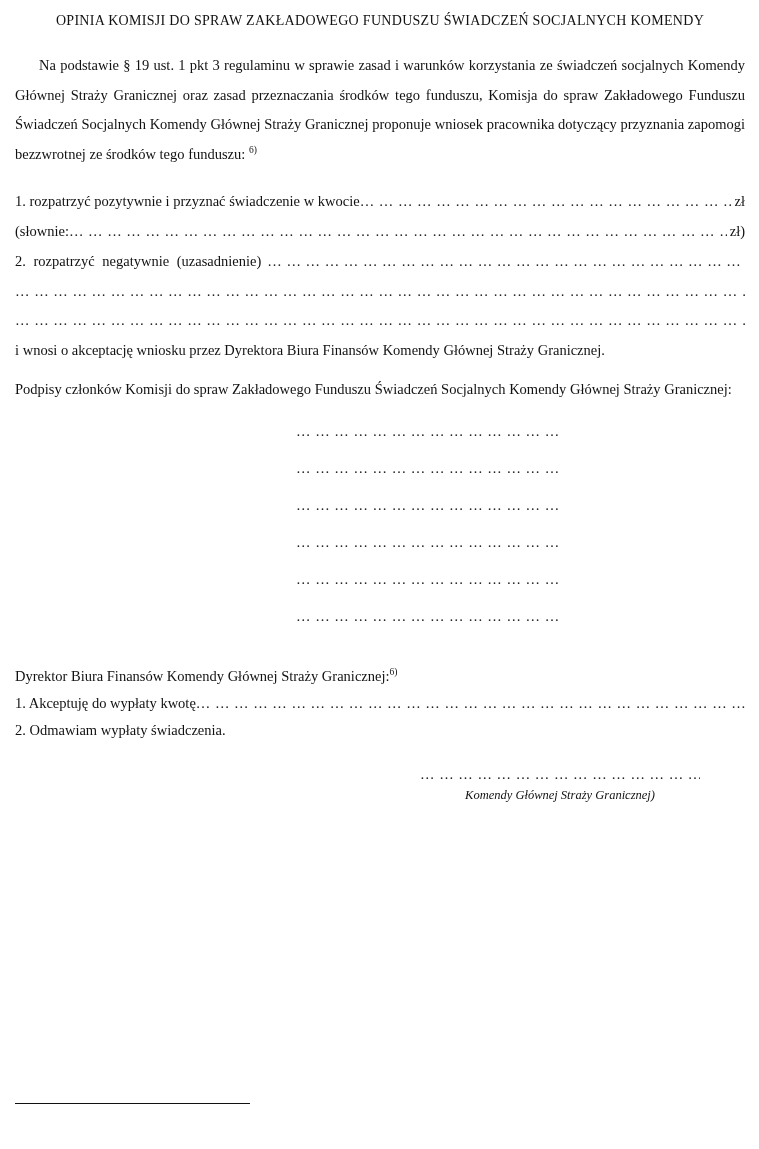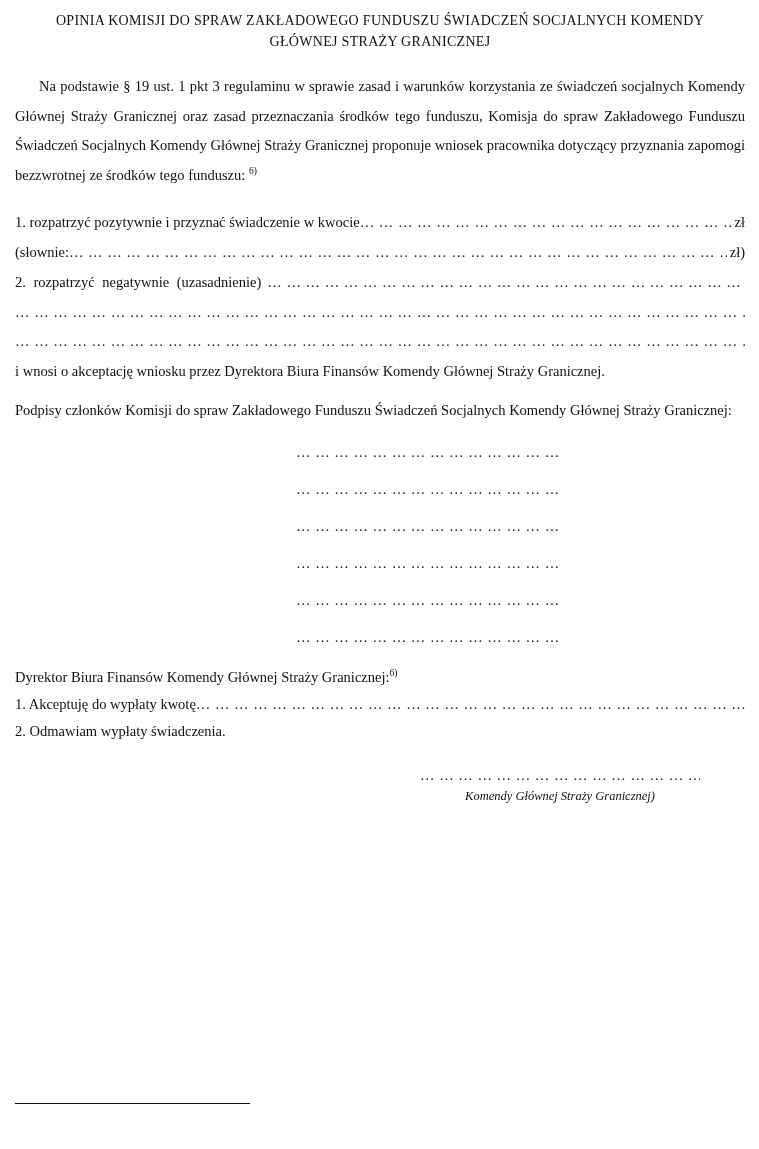--- a/index.html
+++ b/index.html
@@ -67,21 +67,21 @@
     flex-direction: column;
     gap: 15px;
   }
   .member-signs .sig-line {
     line-height: 22px;
     overflow: hidden;
     white-space: nowrap;
     letter-spacing: 0.5px;
     color: #222222;
   }
-  .director { margin-top: 16px; line-height: 27px; }
+  .director { margin-top: 36px; line-height: 27px; }
   .director .fill-line { line-height: 27px; }
   .dir-sign { margin: 20px 0 0 405px; width: 280px; text-align: center; }
   .dir-sign .sig-line {
     line-height: 20px;
     overflow: hidden;
     white-space: nowrap;
     letter-spacing: 0.5px;
     color: #222222;
     text-align: left;
   }
@@ -97,21 +97,20 @@
   .footnote-text { margin-top: 14px; font-size: 12px; line-height: 14px; }
   .footnote-text sup { font-size: 8.5px; padding-right: 4px; }
 </style>
 </head>
 <body>
 
 <div class="page">
 
   <h1 class="title">
     <span>OPINIA KOMISJI DO SPRAW ZAKŁADOWEGO FUNDUSZU ŚWIADCZEŃ SOCJALNYCH KOMENDY</span>
-    <span>GŁÓWNEJ STRAŻY GRANICZNEJ</span>
   </h1>
 
   <p class="intro"><span>Na podstawie § 19 ust. 1 pkt 3 regulaminu w sprawie zasad i warunków korzystania ze świadczeń socjalnych Komendy Głównej Straży Granicznej oraz zasad przeznaczania środków tego funduszu, Komisja do spraw Zakładowego Funduszu Świadczeń Socjalnych Komendy Głównej Straży Granicznej proponuje wniosek pracownika dotyczący przyznania zapomogi bezzwrotnej ze środków tego funduszu: </span><sup>6)</sup></p>
 
   <div class="fill-line opt1">
     <span class="lead">1. rozpatrzyć pozytywnie i przyznać świadczenie w kwocie </span>
     <span class="dots">… … … … … … … … … … … … … … … … … … … … … … … … … … … … … … … … … … … … … … … … … … … … … … … … … … … … … … … … … … … … … … … … … … … … … … … … … … … … … … … …</span>
     <span class="suffix">zł</span>
   </div>
 

